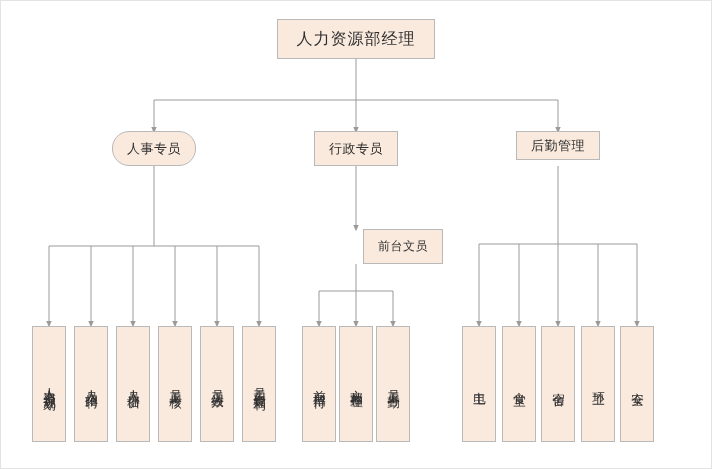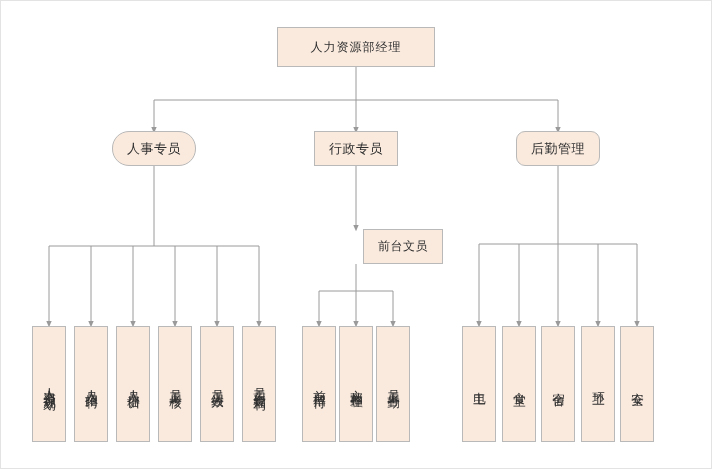--- a/index.html
+++ b/index.html
@@ -27,23 +27,22 @@
     background:#faeade;
     border:1px solid #b9b9b9;
     display:flex;
     align-items:center;
     justify-content:center;
     color:#2f2f2f;
     line-height:1.18;
     text-align:center;
   }
   .node.root{
-    font-size:12px;
+    font-size:16px;
     letter-spacing:1px;
-    margin-top:8px;
   }
   .node.lvl2{
     font-size:13px;
     letter-spacing:.5px;
   }
   .node.lvl3{
     font-size:12px;
     letter-spacing:.5px;
   }
   .node.vert{
@@ -109,21 +108,21 @@
   <div class="node root" style="left:276px;top:18px;width:158px;height:40px;">
     <span>人力资源部经理</span>
   </div>
 
   <div class="node lvl2" style="left:111px;top:130px;width:84px;height:35px;border-radius:17px;">
     <span>人事专员</span>
   </div>
   <div class="node lvl2" style="left:313px;top:130px;width:84px;height:35px;">
     <span>行政专员</span>
   </div>
-  <div class="node lvl2" style="left:515px;top:130px;width:84px;height:35px;border-radius:9px;">
+  <div class="node lvl2" style="left:515px;top:130px;width:84px;height:29px;">
     <span>后勤管理</span>
   </div>
 
   <div class="node lvl3" style="left:315px;top:228px;width:80px;height:35px;margin-left:47px;">
     <span>前台文员</span>
   </div>
 
   <div class="node vert" style="left:31px;top:325px;width:34px;height:116px;">
     <span>人力资源规划</span>
   </div>

